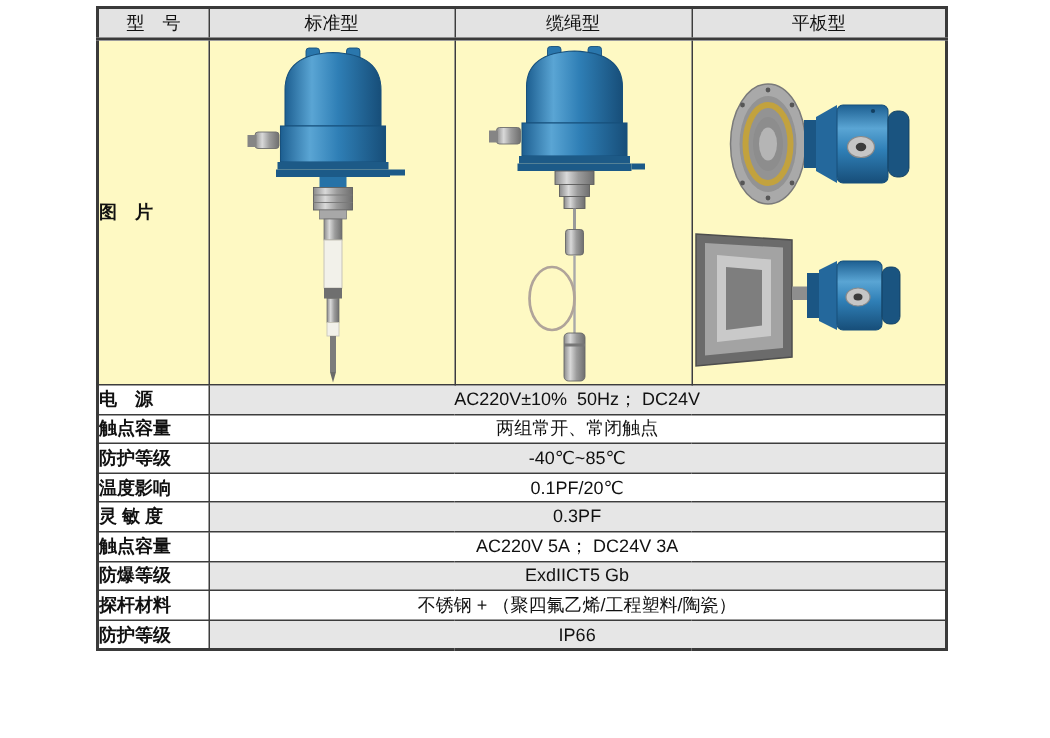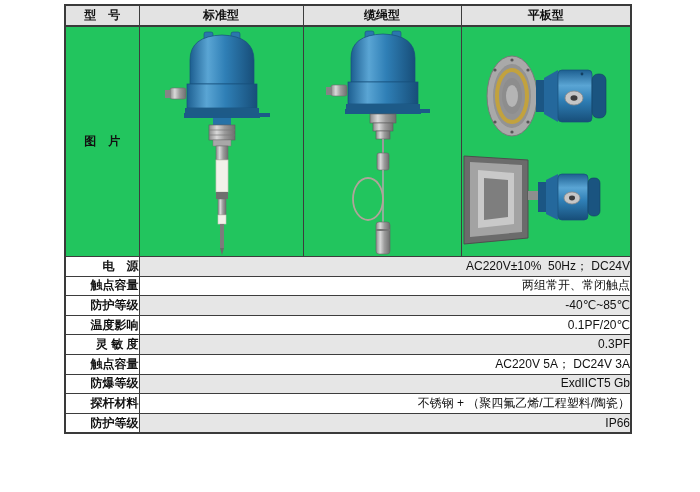--- a/index.html
+++ b/index.html
@@ -10,29 +10,29 @@
   .sheet{position:absolute;left:64px;top:4px;}
   table.spec-table{
     border-collapse:collapse;table-layout:fixed;width:566px;
     border:2px solid #3a3a3a;
   }
   .spec-table th,.spec-table td{
     border:1px solid #3d3d3d;padding:0;font-size:12px;line-height:1.25;
     overflow:hidden;vertical-align:middle;
   }
   tr.header-row th{
-    background:#e3e3e3;height:19px;font-weight:bold;text-align:center;
+    background:#e3e3e3;height:19px;font-weight:normal;text-align:center;
     border-bottom:2px solid #3a3a3a;white-space:pre;
   }
-  tr.image-row td{height:229px;background:#22c55e;text-align:center;vertical-align:middle;}
+  tr.image-row td{height:229px;background:#fef9c3;text-align:left;vertical-align:middle;}
   td.label-cell{
-    font-weight:bold;text-align:right;white-space:pre;background:#ffffff;
+    font-weight:bold;text-align:left;white-space:pre;background:#ffffff;
   }
   tbody.specs td{height:18.6px;}
-  tbody.specs td.value-cell{text-align:right;white-space:pre;background:#ffffff;}
+  tbody.specs td.value-cell{text-align:center;white-space:pre;background:#ffffff;}
   tbody.specs tr:nth-child(odd) td.value-cell{background:#e6e6e6;}
   svg{display:block;margin:0 auto;}
 </style>
 </head>
 <body>
 
 <div class="sheet">
 <table class="spec-table">
   <colgroup>
     <col style="width:74px">

